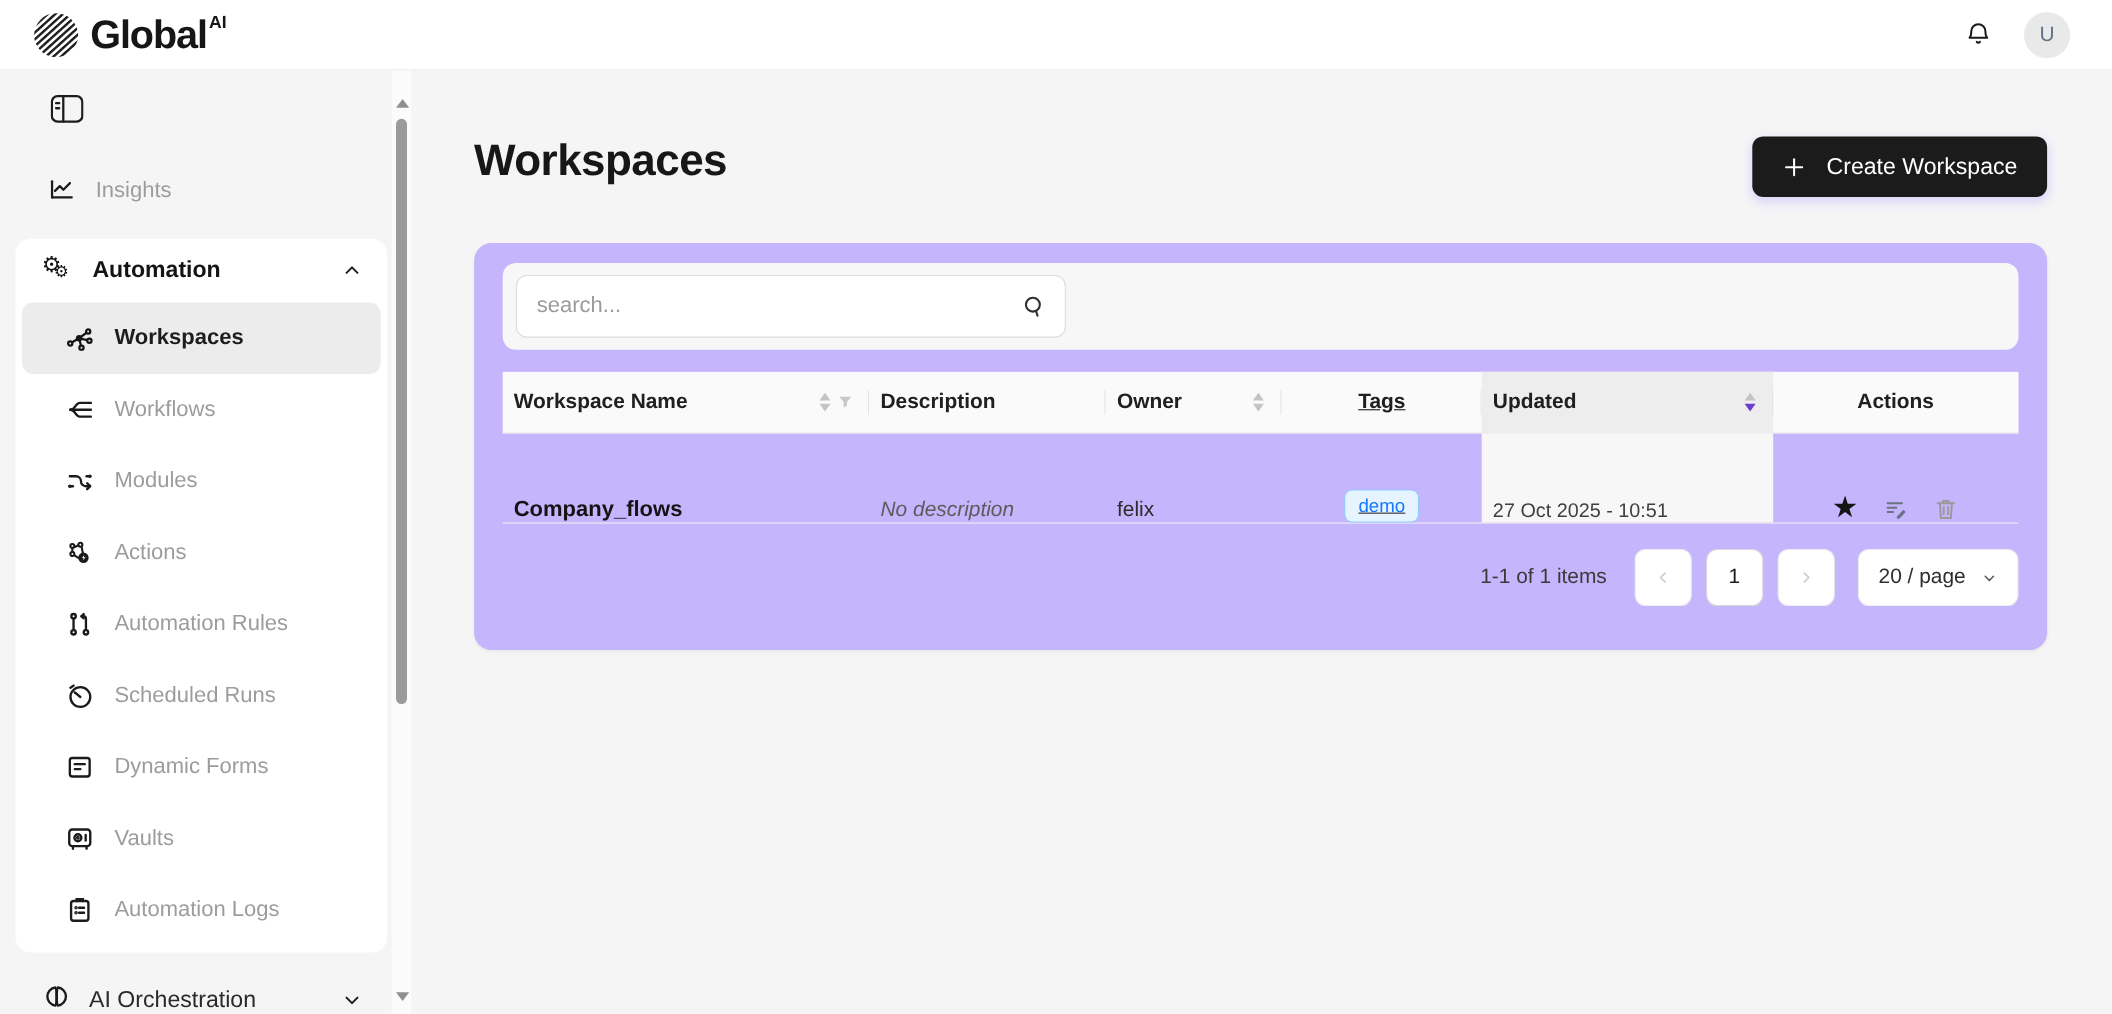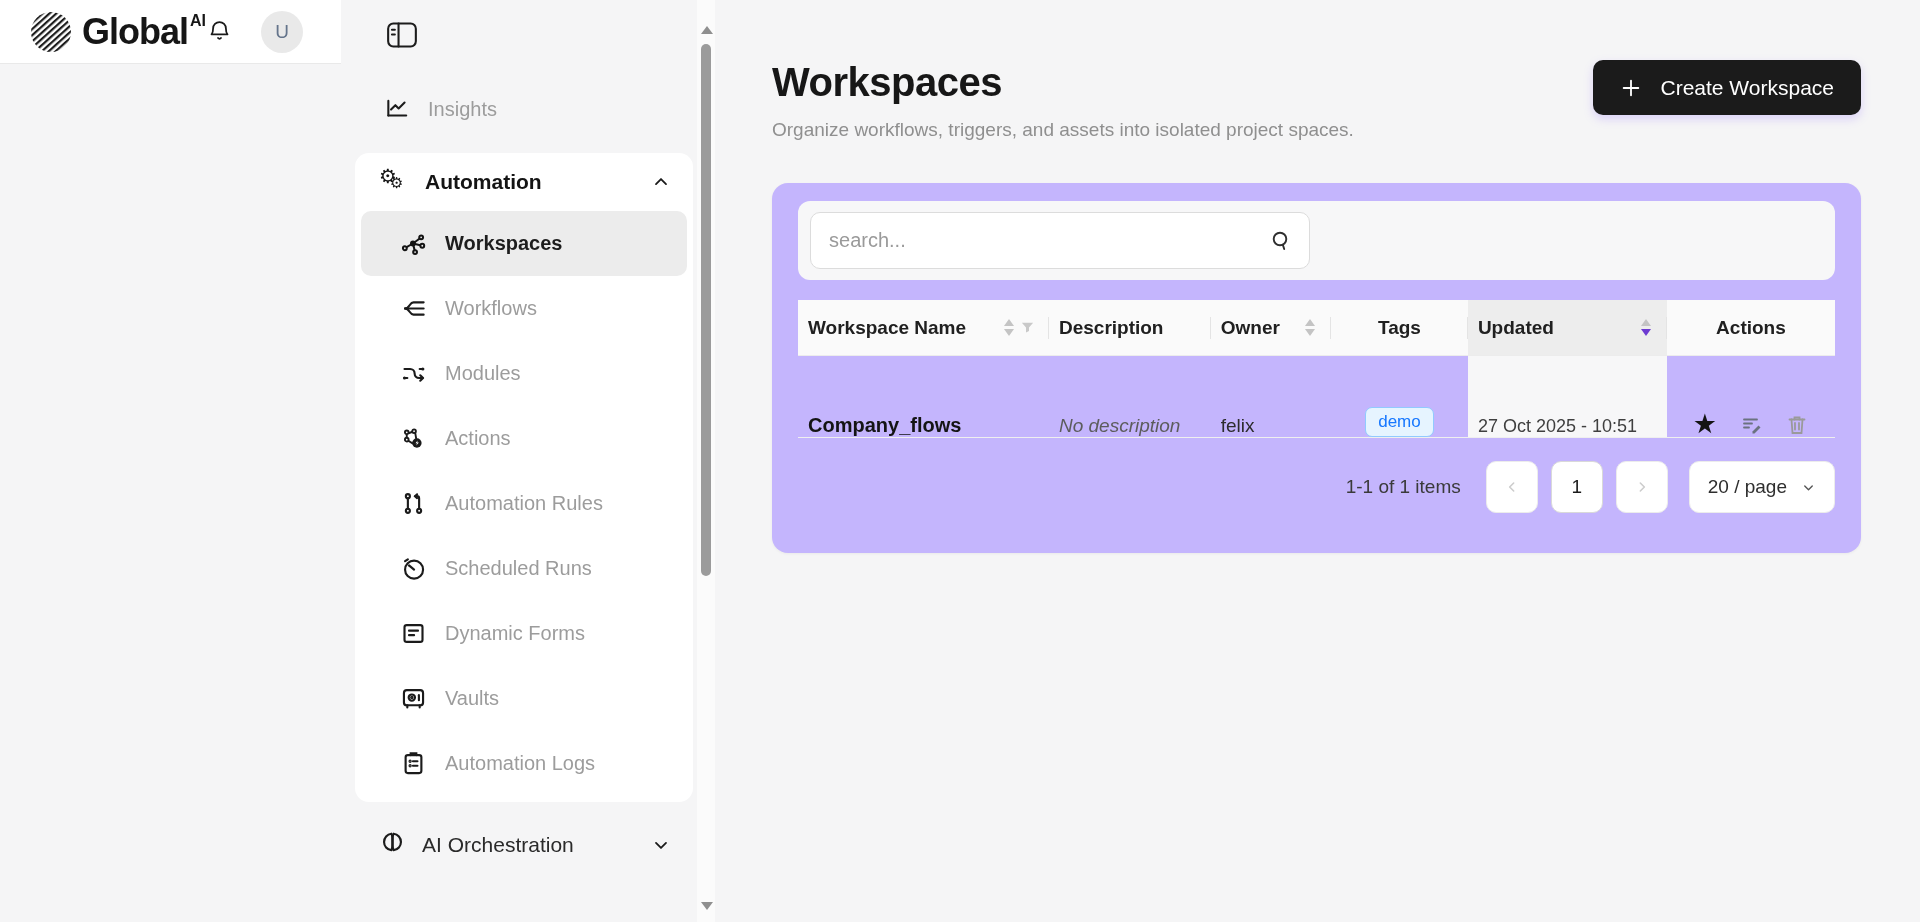--- a/index.html
+++ b/index.html
@@ -1,18 +1,18 @@
 <!DOCTYPE html>
 <html><head>
 <meta charset="utf-8">
 <style>
   * { margin:0; padding:0; box-sizing:border-box; }
   html,body { width:1920px; height:922px; overflow:hidden; }
   body { font-family:"Liberation Sans", sans-serif; background:#f5f5f6; color:#1c1c1c; }
-  .app { width:1920px; height:922px; position:relative; display:flex; flex-direction:row; }
+  .app { width:1920px; height:922px; position:relative; display:flex; flex-direction:column; }
 
   
   .topbar { height:64px; background:#fff; border-bottom:1px solid #e9e9e9; display:flex; align-items:center; justify-content:space-between; padding:0 38px 0 30px; flex:0 0 auto; }
   .brand { display:flex; align-items:flex-start; gap:10px; }
   .brand-mark { width:42px; height:42px; }
   .brand-text { font-size:36px; font-weight:700; letter-spacing:-1px; color:#161616; line-height:42px; }
   .brand-sup { font-size:16px; font-weight:700; color:#161616; vertical-align:top; line-height:20px; margin-left:2px; }
   .topbar-right { display:flex; align-items:center; gap:28px; }
   .icon-btn { background:none; border:none; cursor:pointer; display:flex; align-items:center; }
   .avatar { width:42px; height:42px; border-radius:50%; background:#e9e9e9; display:flex; align-items:center; justify-content:center; font-size:19px; color:#64748b; }
@@ -59,21 +59,21 @@
   .search-box input { flex:1; border:none; outline:none; font-size:20px; font-family:inherit; color:#333; background:transparent; }
   .search-box input::placeholder { color:#9a9a9a; }
 
   .table { margin-top:20px; }
   .thead { display:flex; background:#fafafa; height:56px; border-bottom:1px solid #ececec; }
   .th { display:flex; align-items:center; padding:0 10px; font-size:19px; font-weight:600; color:#202020; position:relative; }
   .th:not(:last-child)::after { content:""; position:absolute; right:0; top:17px; height:22px; width:1px; background:#e4e4e4; }
   .th.sorted { background:#ededed;justify-content:flex-end; }
   .th.center, .td.center { justify-content:center; }
   .col-1 { width:24.2%; } .col-2 { width:15.6%; } .col-3 { width:11.6%; }
-  .col-4 { width:13.2%; } .col-5 { width:19.2%; } .col-6 { width:16.2%; }
+  .col-4 { width:13.2%;text-decoration:underline; } .col-5 { width:19.2%; } .col-6 { width:16.2%; }
   .sorter { display:flex; flex-direction:column; gap:3px; margin-left:auto; margin-right:6px; }
   .caret-up { width:0; height:0; border-left:5px solid transparent; border-right:5px solid transparent; border-bottom:7px solid #c4c4c4; }
   .caret-down { width:0; height:0; border-left:5px solid transparent; border-right:5px solid transparent; border-top:7px solid #c4c4c4; }
   .caret-down.active { border-top-color:#6d3bd1; }
   .filter-ic { display:flex; margin-right:4px; }
 
   .trow { display:flex; height:82px; border-bottom:1px solid #efefef; }
   .td { display:flex; align-items:flex-end; padding:0 10px; font-size:19px; color:#2c2c2c; }
   .td.sorted-cell { background:#f7f7f8; }
   .cell-name { font-weight:700; font-size:20px; color:#141414; }
@@ -301,21 +301,20 @@
         <span class="sb-arrow up"></span>
         <span class="sb-thumb"></span>
         <span class="sb-arrow down"></span>
       </div>
     </aside>
 
     <main class="main">
       <div class="page-head">
         <div>
           <h1 class="page-title">Workspaces</h1>
-          <p class="page-subtitle">Organize workflows, triggers, and assets into isolated project spaces.</p>
         </div>
         <button class="create-btn">
           <svg width="22" height="22" viewBox="0 0 24 24" fill="none" stroke="#ffffff" stroke-width="2" stroke-linecap="round">
               <line x1="12" y1="4" x2="12" y2="20"></line>
               <line x1="4" y1="12" x2="20" y2="12"></line>
             </svg>
           <span>Create Workspace</span>
         </button>
       </div>
 

